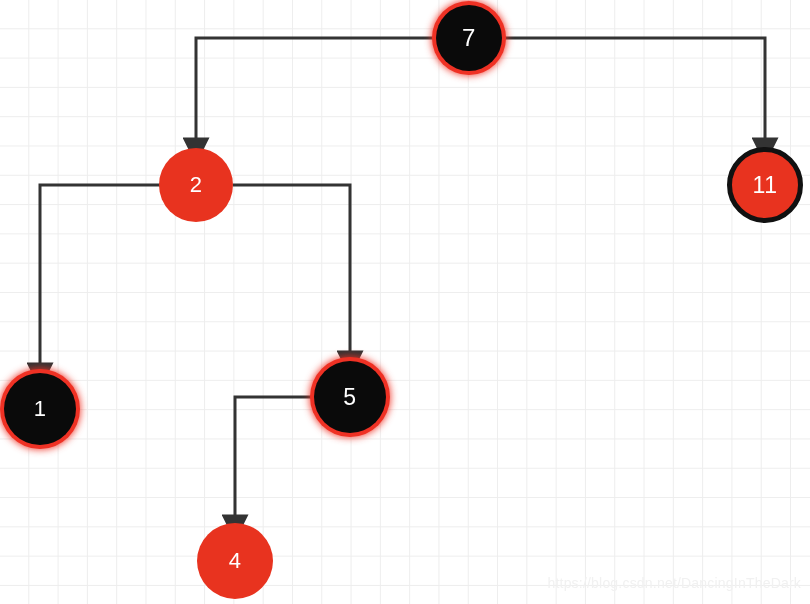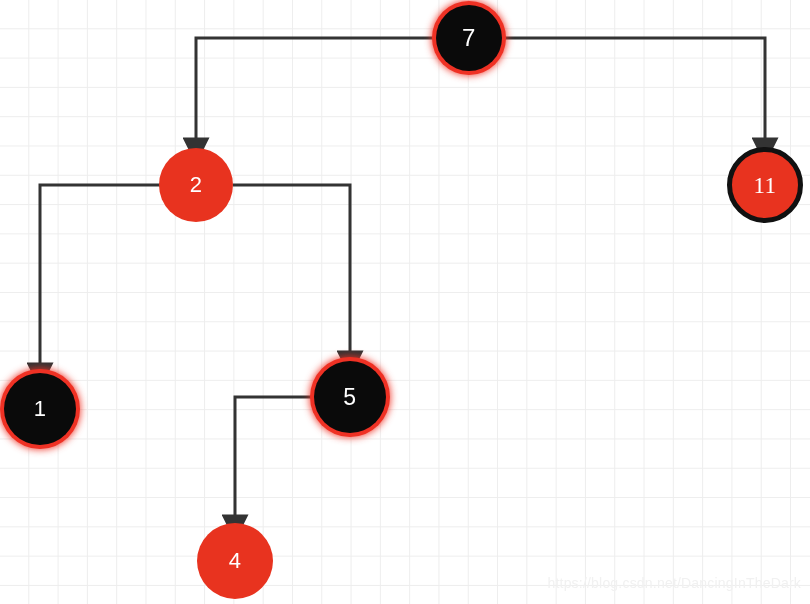--- a/index.html
+++ b/index.html
@@ -42,21 +42,20 @@
   .node-black {
     background: #0a0a0a;
     box-shadow: 0 0 0 4px #ef3124, 0 0 7px 5px rgba(239,49,36,0.85);
   }
   .node-red {
     background: #e8331f;
   }
   .node-red-outline {
     background: #e8331f;
     border: 5px solid #111111;
-    font-family: Liberation Serif, serif;
   }
   .node-label {
     line-height: 1;
     letter-spacing: 0.5px;
   }
   #watermark {
     position: absolute;
     right: 9px;
     bottom: 13px;
     color: #f1f1f1;

